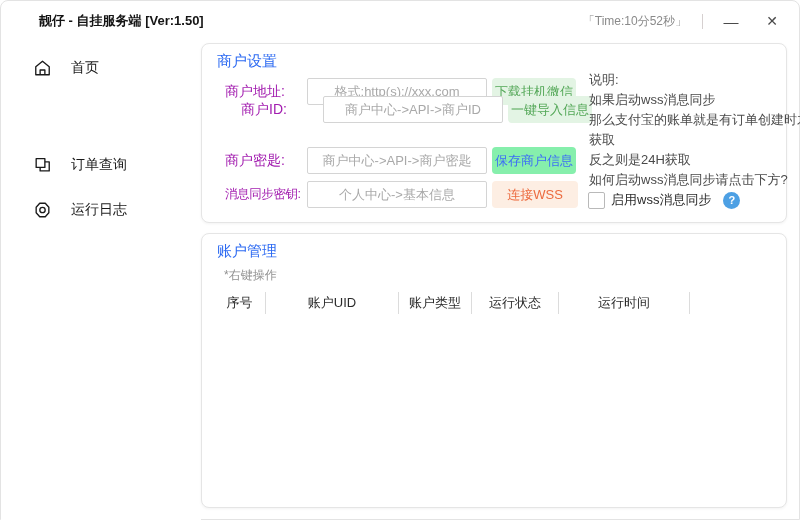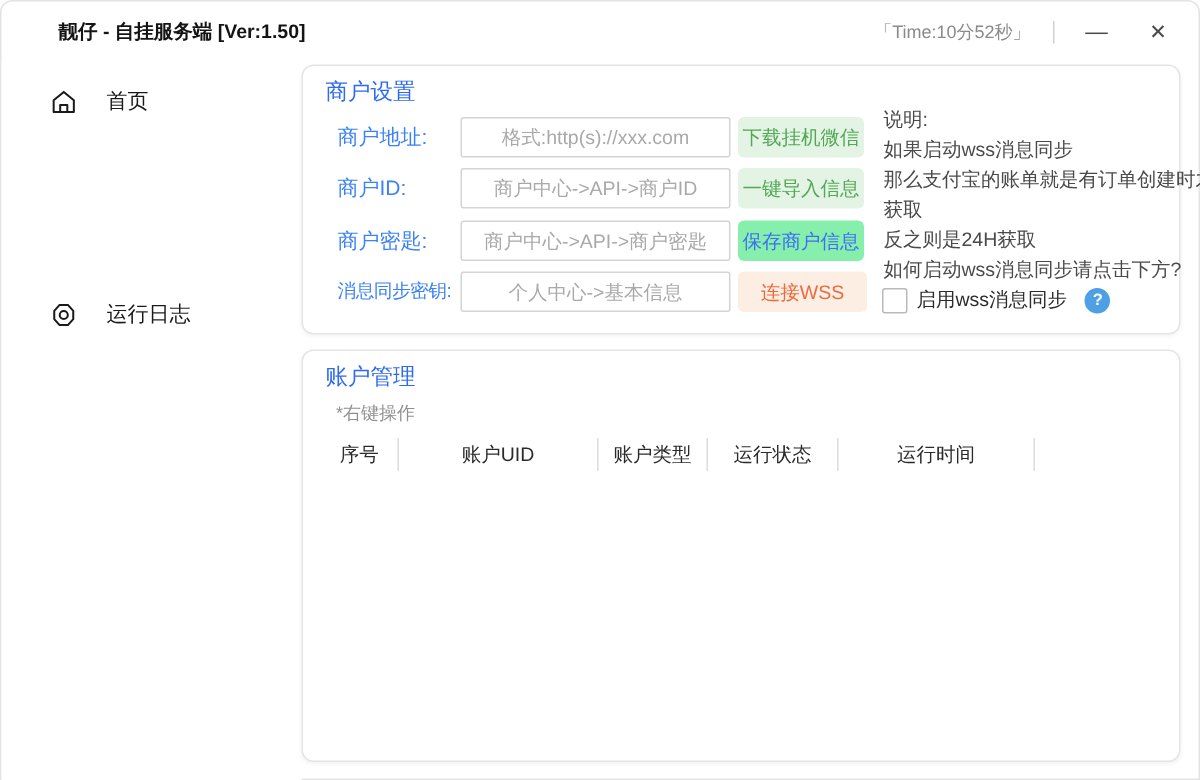--- a/index.html
+++ b/index.html
@@ -40,30 +40,30 @@
   .nav-active .ni-label{position:absolute;left:57px;top:50%;transform:translateY(-50%);font-size:14.5px;font-weight:bold;color:#1f5ef7;}
 
   
   .panel{position:absolute;background:#fff;border:1px solid #e5e5e5;border-radius:8px;
     box-shadow:0 1px 3px rgba(0,0,0,0.05);box-sizing:border-box;}
   .panel-1{left:200px;top:42px;width:586px;height:180px;}
   .panel-2{left:200px;top:232px;width:586px;height:275px;}
   .panel-title{position:absolute;left:15px;top:8px;font-size:15px;color:#2e6bf2;}
 
   
-  .row-label{position:absolute;left:23px;height:27px;line-height:27px;font-size:14px;color:#3b82f6;white-space:nowrap;}
+  .row-label{position:absolute;left:23px;height:27px;line-height:27px;font-size:14px;color:#a21caf;white-space:nowrap;}
   .row-label.long{font-size:12.5px;letter-spacing:-0.4px;}
   .form-input{
     position:absolute;left:105px;width:180px;height:27px;box-sizing:border-box;
     border:1px solid #d4d4d4;border-radius:2px;background:#fff;
     text-align:center;font-size:13px;color:#333;outline:none;padding:0 4px;
     font-family:"Liberation Sans","DejaVu Sans",sans-serif;
   }
   .form-input::placeholder{color:#a9a9a9;}
-  .r1{top:34px;} .r2{top:68px;} .r3{top:103px;} .r4{top:137px;}
+  .r1{top:34px;} .r2{top:52px;margin-left:16px;} .r3{top:103px;} .r4{top:137px;}
   .form-btn{
     position:absolute;left:290px;height:27px;line-height:27px;box-sizing:border-box;
     border:none;border-radius:4px;font-size:13px;cursor:pointer;text-align:center;
     padding:0 3px;min-width:80px;
     font-family:"Liberation Sans","DejaVu Sans",sans-serif;
   }
   .btn-green{background:#e3f4e4;color:#53a757;}
   .btn-blue{background:#86efac;color:#3d6ef5;}
   .btn-orange{background:#fdeee3;color:#ec6a3e;min-width:86px;}
 
@@ -109,20 +109,29 @@
       <span class="ni-icon">
         <svg width="19" height="19" viewBox="0 0 24 24" fill="none" stroke="#1a1a1a" stroke-width="1.7" stroke-linejoin="round">
           <path d="M3.5 10.5 L12 3.5 L20.5 10.5 V20.5 H3.5 Z"></path>
           <path d="M9 20.5 V14.5 H15 V20.5"></path>
         </svg>
       </span>
       <span class="ni-label">首页</span>
     </div>
 
 
+    <div class="nav-item nav-orders">
+      <span class="ni-icon">
+        <svg width="19" height="19" viewBox="0 0 24 24" fill="none" stroke="#1a1a1a" stroke-width="1.7" stroke-linejoin="round">
+          <rect x="4" y="4" width="11" height="11"></rect>
+          <path d="M9 15 v4.5 H20.5 V8 H15"></path>
+        </svg>
+      </span>
+      <span class="ni-label">订单查询</span>
+    </div>
 
     <div class="nav-item nav-logs">
       <span class="ni-icon">
         <svg width="19" height="19" viewBox="0 0 24 24" fill="none" stroke="#1a1a1a" stroke-width="1.7" stroke-linejoin="round">
           <path d="M8.5 3.5 h7 l4.5 5 v7 l-4.5 5 h-7 l-4.5 -5 v-7 Z"></path>
           <circle cx="12" cy="12" r="3.4"></circle>
         </svg>
       </span>
       <span class="ni-label">运行日志</span>
     </div>

